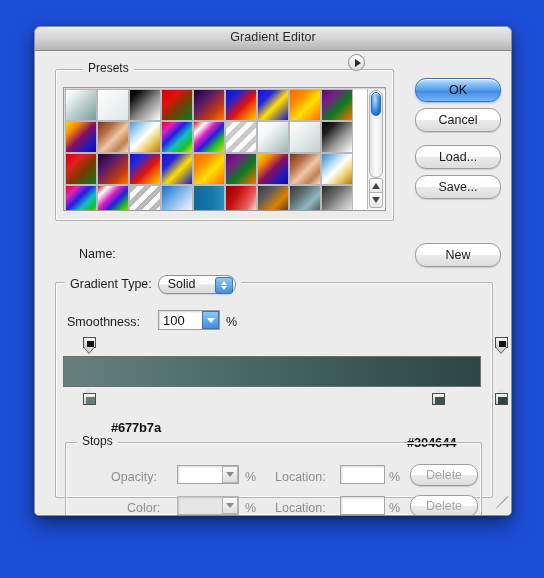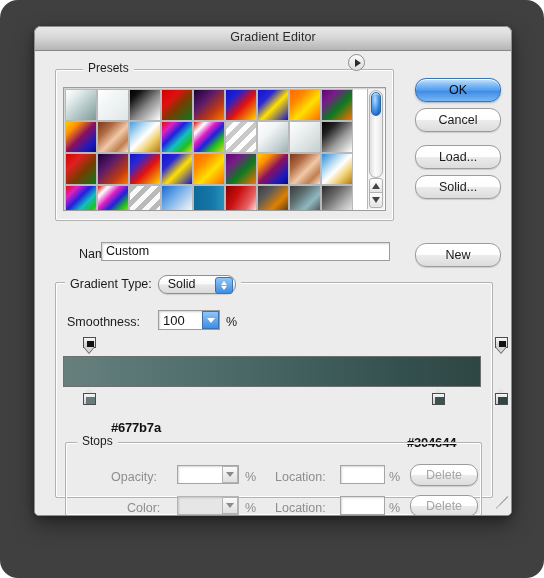--- a/index.html
+++ b/index.html
@@ -6,22 +6,21 @@
     margin: 0; padding: 0;
     width: 544px; height: 578px;
     overflow: hidden;
     background: #ffffff;
     font-family: "Liberation Sans", sans-serif;
   }
 
   #root {
     position: relative;
     width: 544px; height: 578px;
-    background: #404040;
-    border-radius: 18px;
+    background: #1d4ed8;
   }
 
   
   .window-shadow {
     position: absolute;
     left: 34px; top: 26px;
     width: 478px; height: 490px;
     border-radius: 7px;
     box-shadow: 0 9px 22px rgba(0,0,0,0.42), 0 2px 6px rgba(0,0,0,0.28);
     background: #ececec;
@@ -578,25 +577,24 @@
           </div>
           <div class="vscroll-btn down">
             <span class="tri-down"></span>
           </div>
         </div>
       </div>
 
       <div class="aqua-btn default" id="btn-ok">OK</div>
       <div class="aqua-btn" id="btn-cancel">Cancel</div>
       <div class="aqua-btn" id="btn-load">Load...</div>
-      <div class="aqua-btn" id="btn-save">Solid...</div>
+      <div class="aqua-btn" id="btn-save">Save...</div>
       <div class="aqua-btn" id="btn-new">New</div>
 
       <div class="label-static" id="name-label">Name:</div>
-      <input id="name-input" type="text" value="Custom" style="">
 
       <div class="groupbox" id="gtype-group">
         <div class="groupbox-inner-line"></div>
       </div>
 
       <div id="gtype-label-wrap">
         <span id="gtype-label">Gradient Type:</span>
         <span class="popup">
           <span>Solid</span>
           <span class="popup-arrows">

